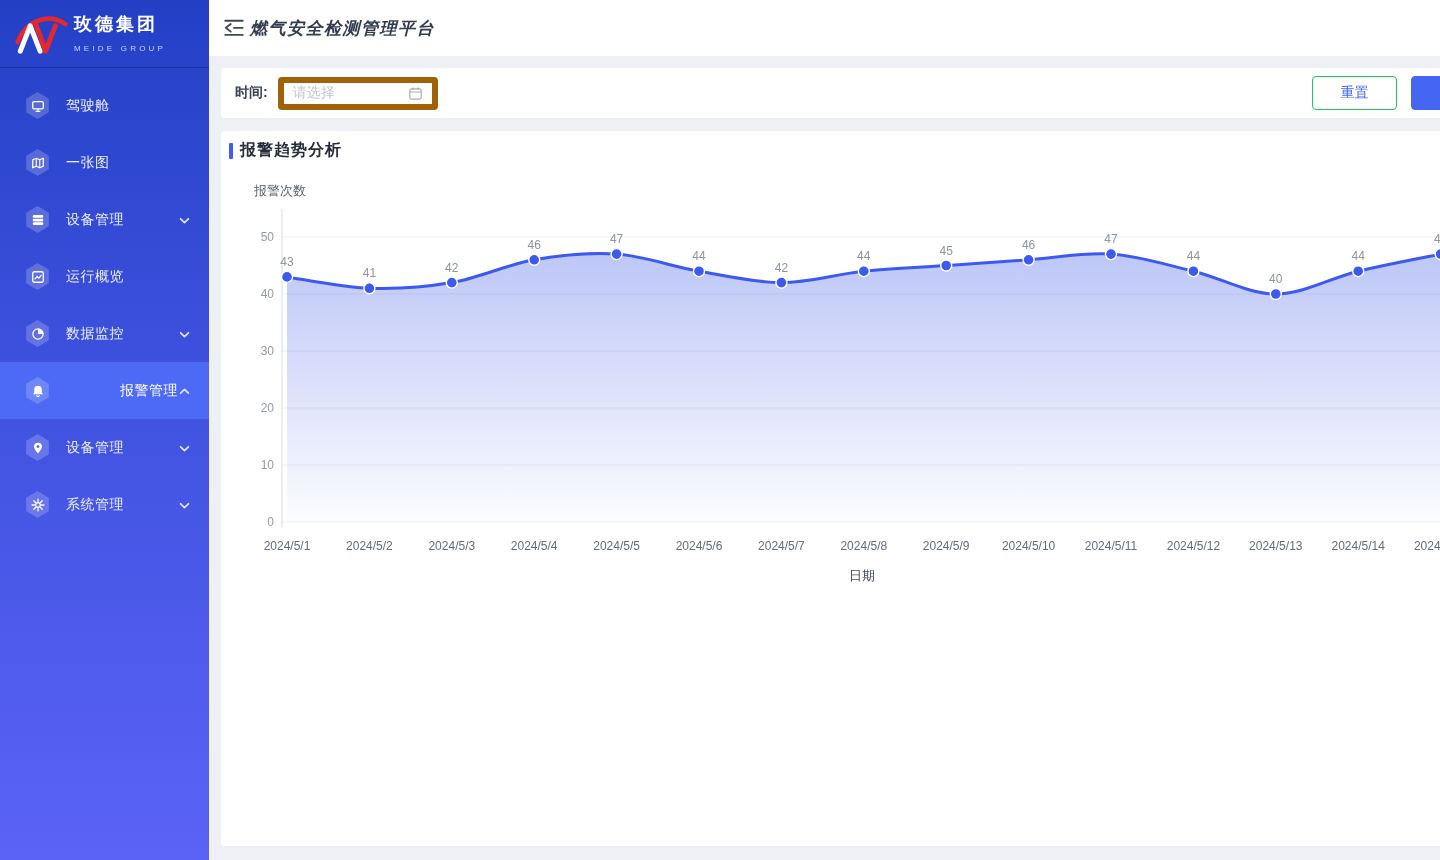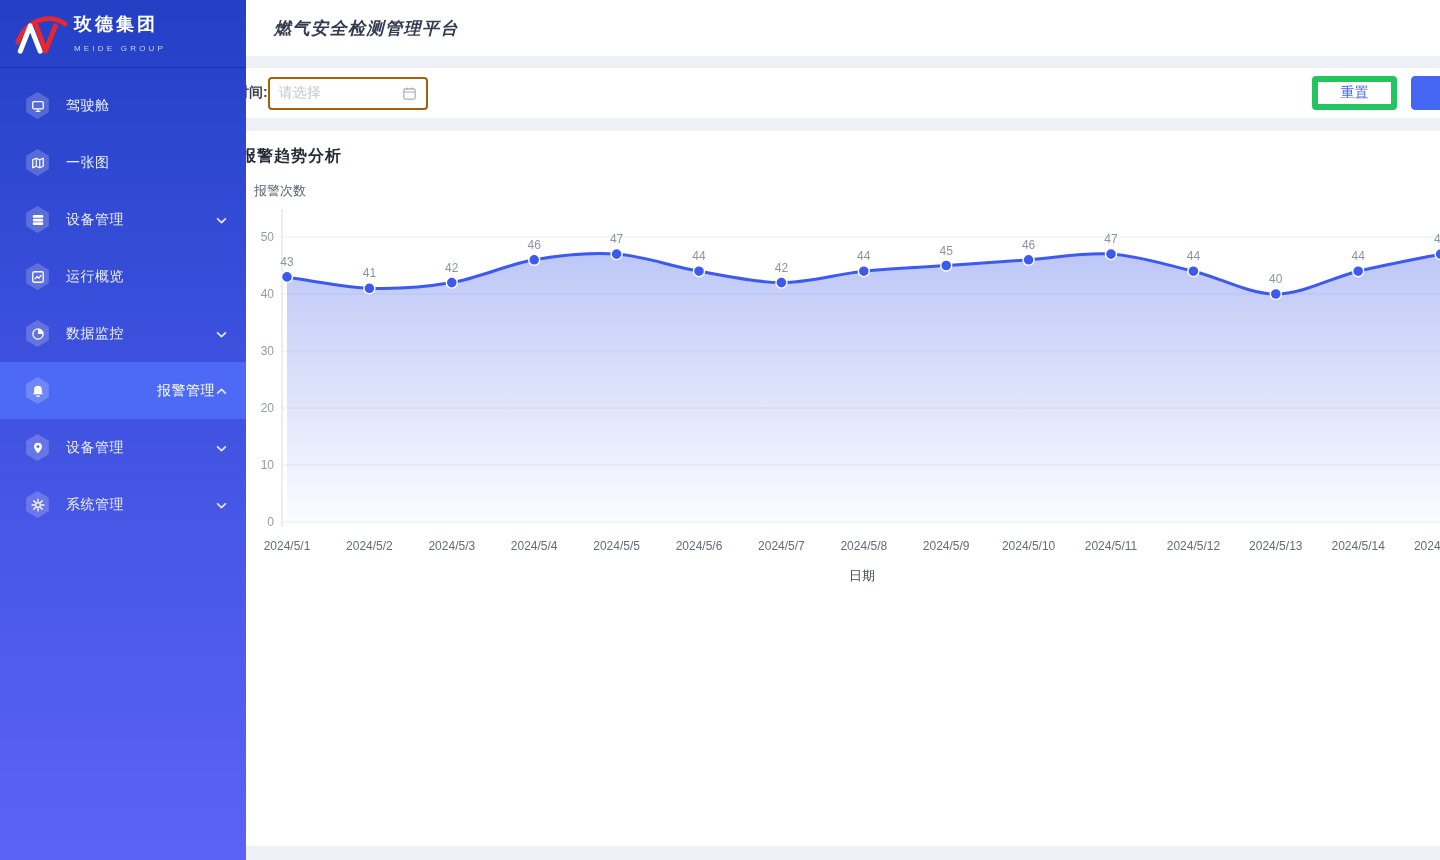--- a/index.html
+++ b/index.html
@@ -4,21 +4,21 @@
 <style>
   * { margin:0; padding:0; box-sizing:border-box; }
   html,body { width:1440px; height:860px; overflow:hidden; }
   body {
     font-family:"Liberation Sans","DejaVu Sans",sans-serif;
     background:#eef0f5; position:relative; color:#333;
   }
 
   
   .sidebar {
-    position:absolute; left:0; top:0; width:246px; height:860px;
+    position:absolute; left:0; top:0; width:209px; height:860px;
     background:linear-gradient(180deg,#2340c5 0%,#3c50dd 40%,#5b63f7 100%);
     z-index:5;
   }
   .logo-block {
     height:68px; display:flex; align-items:center; padding-left:14px;
     border-bottom:1px solid rgba(10,22,90,.35);
   }
   .logo-mark { width:54px; height:44px; flex:0 0 auto; }
   .brand-text { margin-left:6px; display:flex; flex-direction:column; }
   .brand-name { color:#fff; font-size:18px; font-weight:bold; letter-spacing:3px; line-height:20px; }
@@ -41,53 +41,53 @@
   .menu-item.active .menu-label { color:#ffffff; }
   .chevron { width:13px; height:13px; flex:0 0 auto; }
 
   
   .header {
     position:absolute; left:209px; top:0; width:1231px; height:56px;
     background:#ffffff; display:flex; align-items:center; padding-left:13px;
   }
   .collapse-btn { width:24px; height:20px; cursor:pointer; display:flex; align-items:center; }
   .app-title {
-    margin-left:28px; font-size:17px; font-weight:bold; font-style:italic;
+    margin-left:4px; font-size:17px; font-weight:bold; font-style:italic;
     color:#323b4f; letter-spacing:1.5px;
   }
 
   
   .filter-card {
     position:absolute; left:221px; top:68px; width:1260px; height:50px;
     background:#fff; border-radius:4px; display:flex; align-items:center; padding:0 14px;
   }
   .filter-label { font-size:14px; color:#3c4150;font-weight:bold; }
   .date-input {
-    width:160px; height:33px; border:2px solid #a16207; border-radius:4px;
+    margin-left:10px; width:160px; height:33px; border:6px solid #a16207; border-radius:4px;
     display:flex; align-items:center; padding:0 9px; background:#fff; cursor:pointer;
   }
   .date-placeholder { flex:1 1 auto; font-size:14px; color:#c3c7cf; }
   .cal-icon { width:15px; height:15px; }
   .btn-reset {
     position:absolute; left:1091px; top:8px; width:85px; height:34px;
-    background:#fff; border:6px solid #22c55e; border-radius:4px;
+    background:#fff; border:1px solid #22c55e; border-radius:4px;
     color:#4466f2; font-size:14px; font-family:inherit; cursor:pointer;
   }
   .btn-query {
     position:absolute; left:1190px; top:8px; width:85px; height:34px;
     background:#4466f2; border:1px solid #4466f2; border-radius:4px;
     color:#ffffff; font-size:14px; font-family:inherit; cursor:pointer;
   }
 
   .chart-card {
     position:absolute; left:221px; top:131px; width:1260px; height:715px;
     background:#fff; border-radius:4px; overflow:hidden;
   }
   .section-title-row {
-    position:absolute; left:8px; top:15px; display:flex; align-items:center;
+    position:absolute; left:8px; top:9px; display:flex; align-items:center;
   }
   .accent-bar { width:4px; height:16px; background:#3d5cf0; border-radius:1px; }
   .section-title { margin-left:7px; font-size:16px; font-weight:bold; color:#272c38; letter-spacing:1px; }
 
   #chart-svg { position:absolute; left:0; top:0; }
   .ylabel-text { font-size:13px; fill:#5a6170; }
   .ytick-text { font-size:12px; fill:#959aa7; }
   .xtick-text { font-size:12px; fill:#646b7b; }
   .xtitle-text { font-size:13px; fill:#454c59; }
   .value-text { font-size:12px; fill:#8d93a1; }

